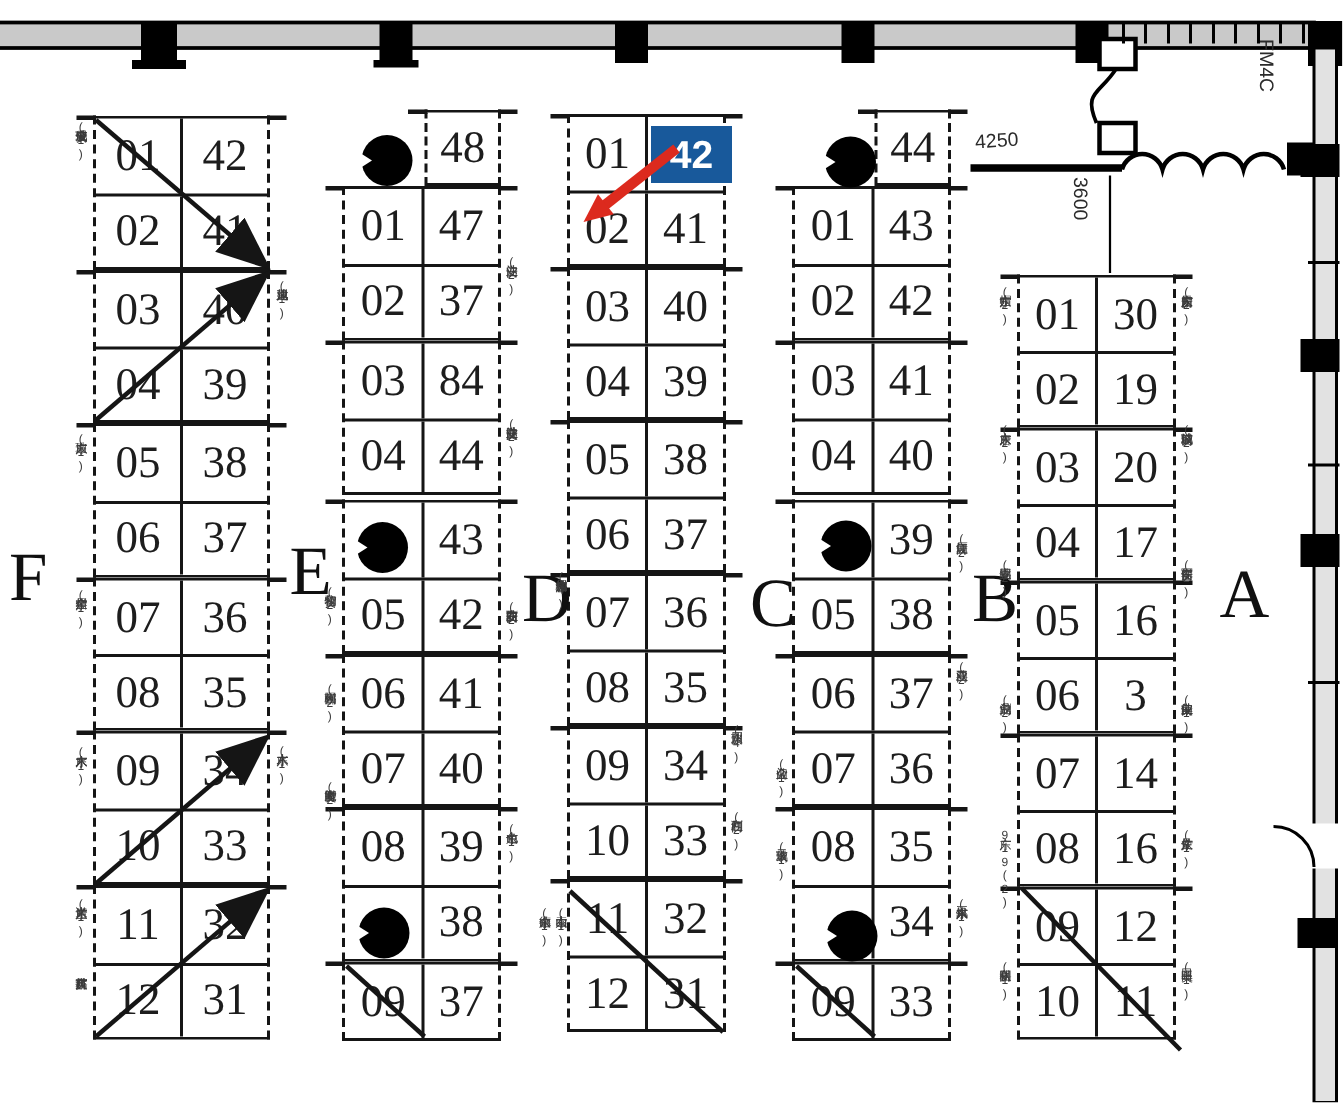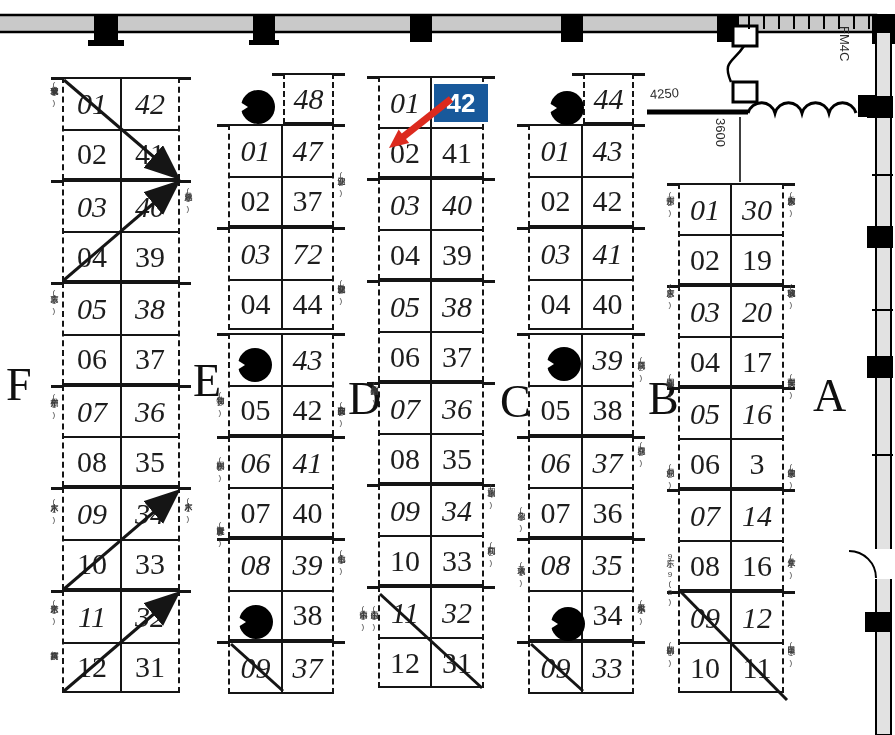--- a/index.html
+++ b/index.html
@@ -7,21 +7,21 @@
         font-family:"Liberation Serif","DejaVu Serif",serif;}
   svg.walls{position:absolute;left:0;top:0;z-index:0;}
   #anno{position:absolute;left:0;top:0;z-index:6;pointer-events:none;}
   .hatch{position:absolute;left:748px;top:16px;width:126px;height:13px;z-index:1;
          background:repeating-linear-gradient(90deg,#000 0 2px,transparent 2px 15px);}
   .block{position:absolute;box-sizing:border-box;border:2.5px solid #151515;
          border-left-style:dashed;border-right-style:dashed;z-index:2;background:transparent;}
   .block::before{content:"";position:absolute;left:-13px;top:-2.5px;width:13px;height:3px;background:#151515;}
   .block::after{content:"";position:absolute;right:-13px;top:-2.5px;width:13px;height:3px;background:#151515;}
   .row{display:flex;box-sizing:border-box;border-top:2px solid #151515;}
-  .row:first-child{border-top:none;font-style:italic;}
+  .row:first-child{border-top:none;}
   .cell{box-sizing:border-box;display:flex;align-items:center;justify-content:center;
         font-size:30px;line-height:1;color:#1d1d1d;}
   .cell.l{border-right:2px solid #151515;}
   .pillar{position:absolute;width:34px;height:34px;border-radius:50%;background:#000;z-index:3;}
   .pillar::before{content:"";position:absolute;left:-4px;top:10px;width:0;height:0;
         border-top:7px solid transparent;border-bottom:7px solid transparent;border-left:11px solid #fff;}
   .arealabel{position:absolute;font-size:46px;color:#101010;z-index:2;line-height:1;}
   .vlabel{position:absolute;writing-mode:vertical-rl;text-orientation:upright;font-size:8px;
           line-height:1.05;color:#3a3a3a;z-index:2;font-family:"Liberation Sans","DejaVu Sans",sans-serif;}
   .dim{position:absolute;font-size:13px;color:#2b2b2b;z-index:2;line-height:1;
@@ -173,21 +173,21 @@
         <div class="cell" style="width: 51px;">47</div>
       </div>
       <div class="row" style="height: 50%;">
         <div class="cell l" style="width: 55px;">02</div>
         <div class="cell" style="width: 51px;">37</div>
       </div>
     </div>
     <div class="block" style="left: 228px; top: 227px; width: 106px; height: 103px;">
       <div class="row" style="height: 50%;">
         <div class="cell l" style="width: 55px;">03</div>
-        <div class="cell" style="width: 51px;">72</div>
+        <div class="cell" style="width: 51px;">84</div>
       </div>
       <div class="row" style="height: 50%;">
         <div class="cell l" style="width: 55px;">04</div>
         <div class="cell" style="width: 51px;">44</div>
       </div>
     </div>
     <div class="block" style="left: 228px; top: 333px; width: 106px; height: 103px;">
       <div class="row" style="height: 50%;">
         <div class="cell l" style="width: 55px;"></div>
         <div class="cell" style="width: 51px;">43</div>

